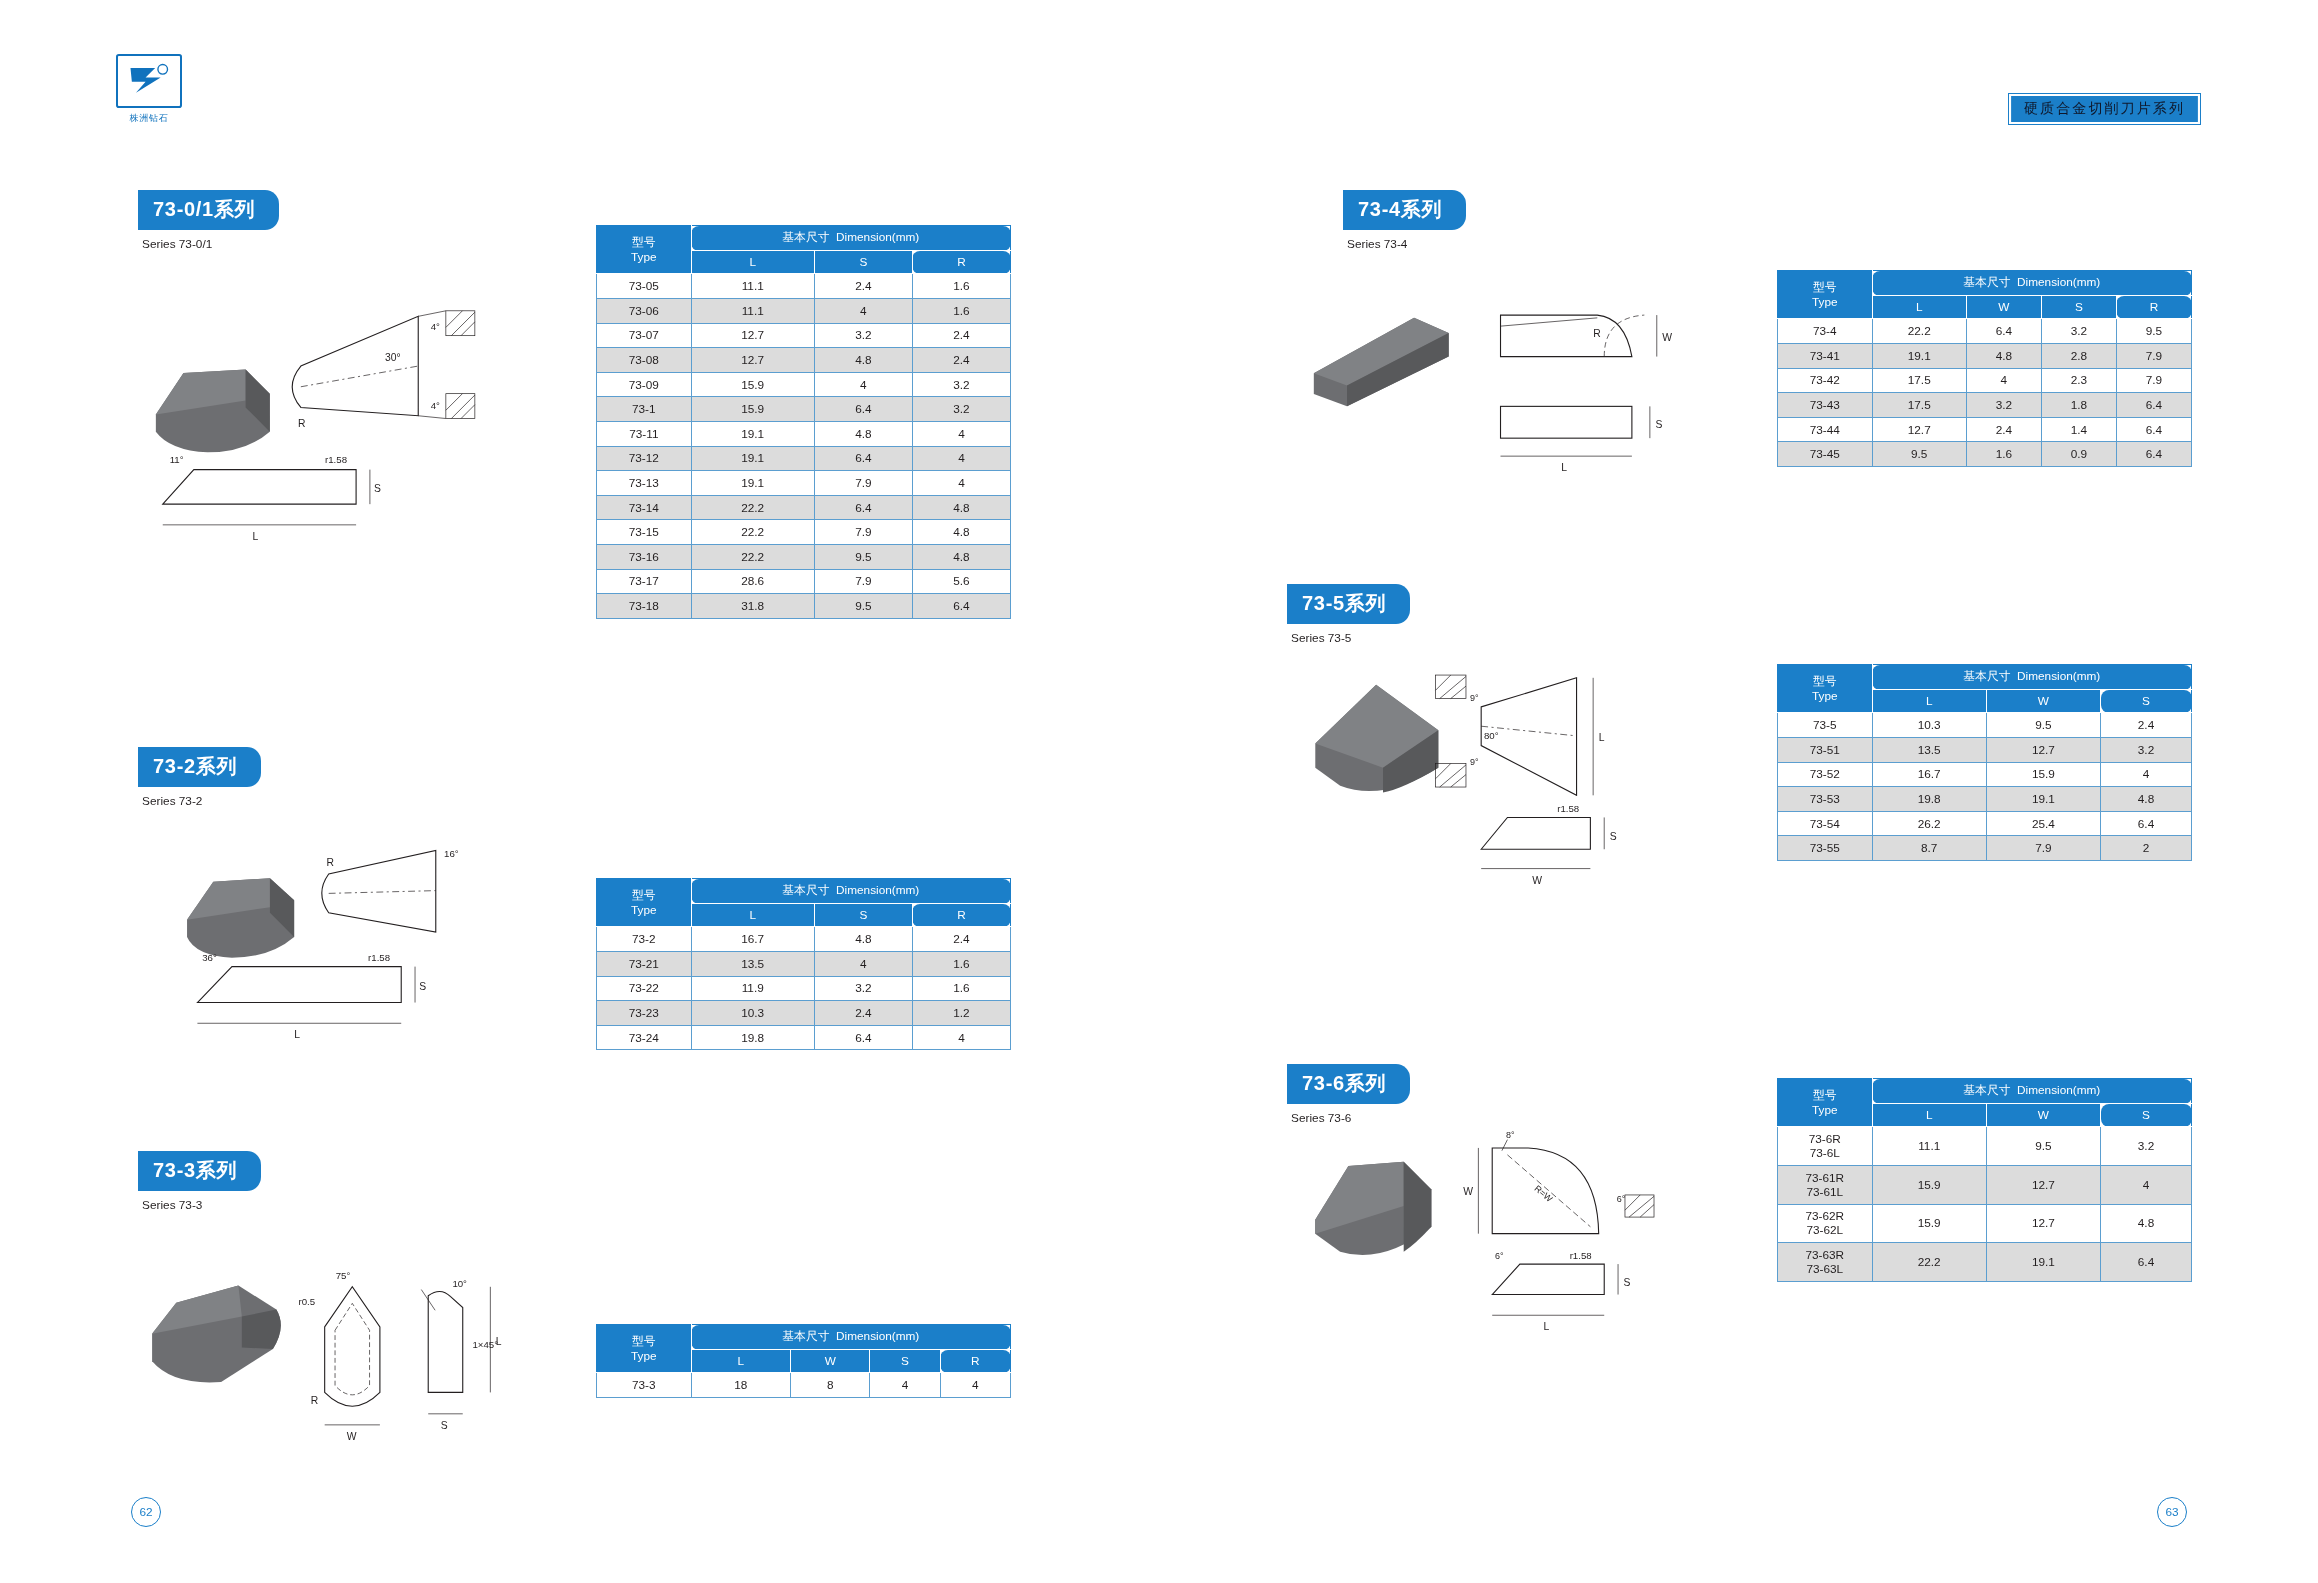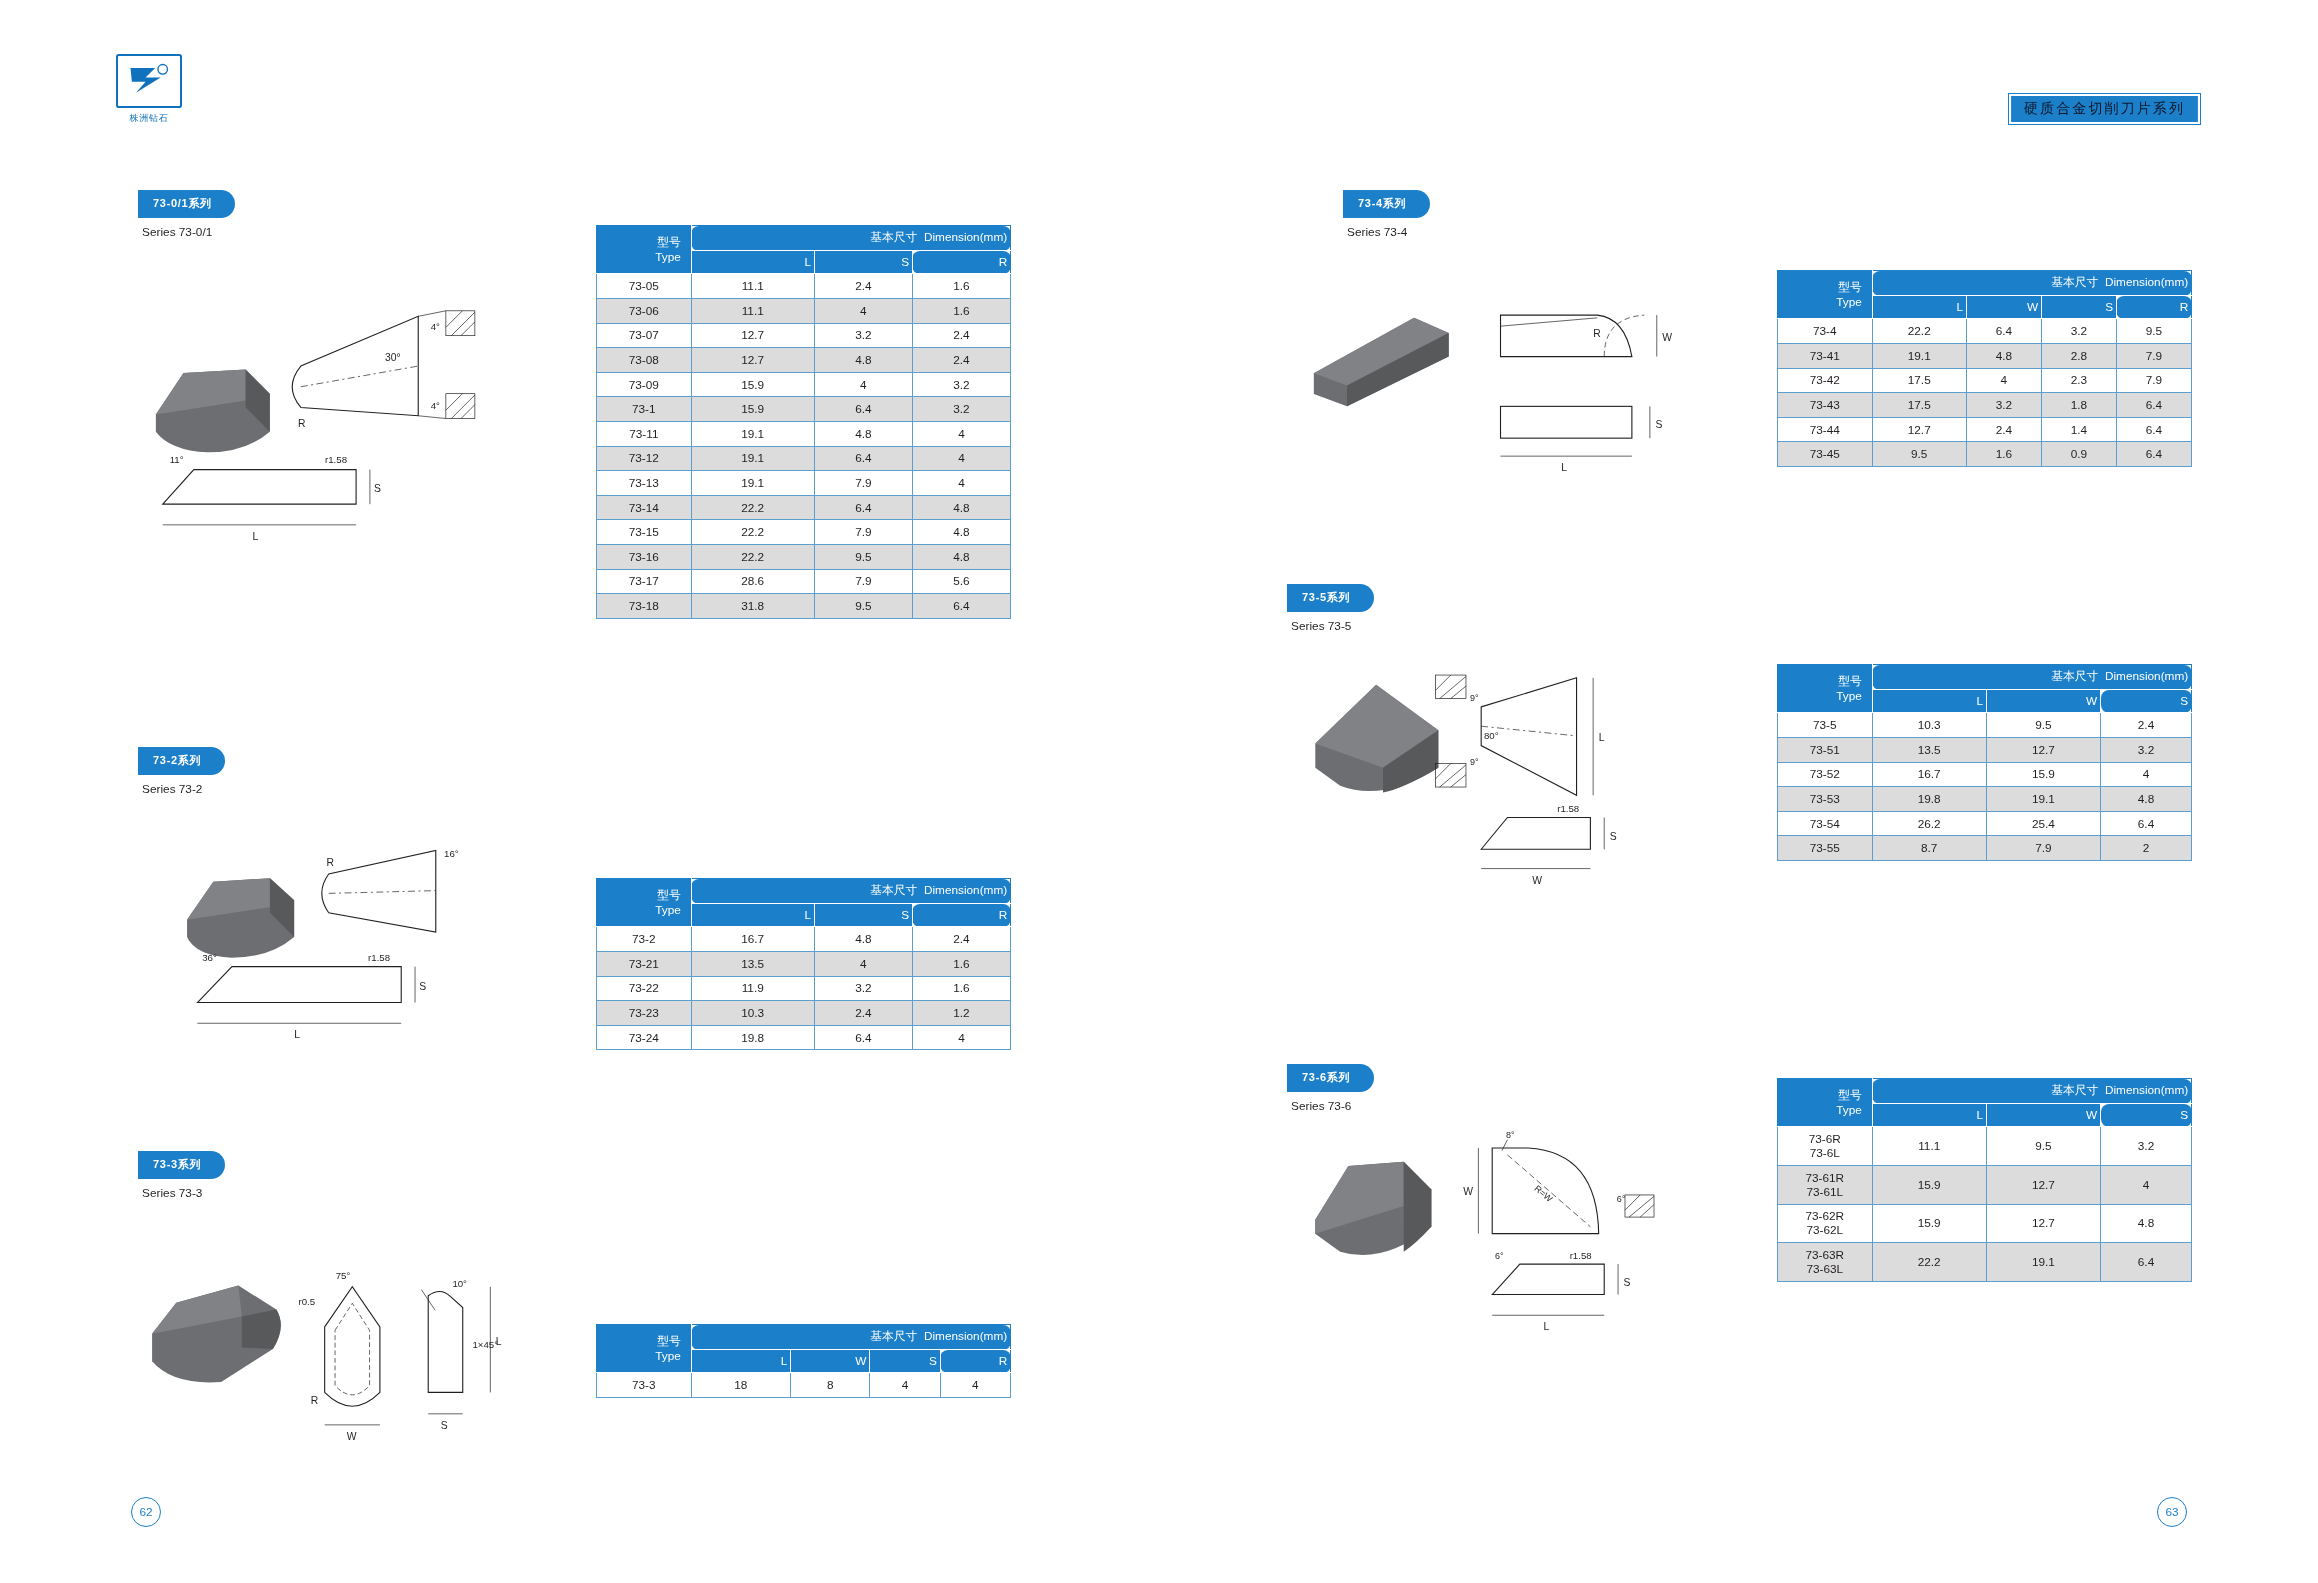--- a/index.html
+++ b/index.html
@@ -63,21 +63,21 @@
   }
 
   
   .series {
     position: absolute;
   }
   .series-pill {
     display: inline-block;
     background: #1b7fc9;
     color: #ffffff;
-    font-size: 11px;
+    font-size: 20px;
     font-weight: bold;
     letter-spacing: 0.7px;
     padding: 6.2px 23.5px 7px 15px;
     border-radius: 0 14px 14px 0;
     position: relative;
   }
   .series-pill::before {
     content: "";
     position: absolute;
     left: 0; top: 0; bottom: 0;
@@ -102,21 +102,20 @@
     border: 0.7px solid #5b9ed0;
     text-align: center;
     color: #231f20;
   }
   table.dim thead th {
     background: #1b7fc9;
     color: #ffffff;
     font-weight: normal;
     padding: 4.1px 2.8px;
     border-color: #ffffff;
-    text-align: right;
   }
   table.dim thead th.outer-l { border-left-color: #1b7fc9; }
   table.dim thead th.outer-r { border-right-color: #1b7fc9; border-radius: 8px; }
   table.dim thead tr:first-child th { border-top-color: #1b7fc9; }
   table.dim .typecell {
     line-height: 1.25;
     padding: 2.8px 7px;
   }
   table.dim tbody td {
     padding: 4.8px 4.1px;

